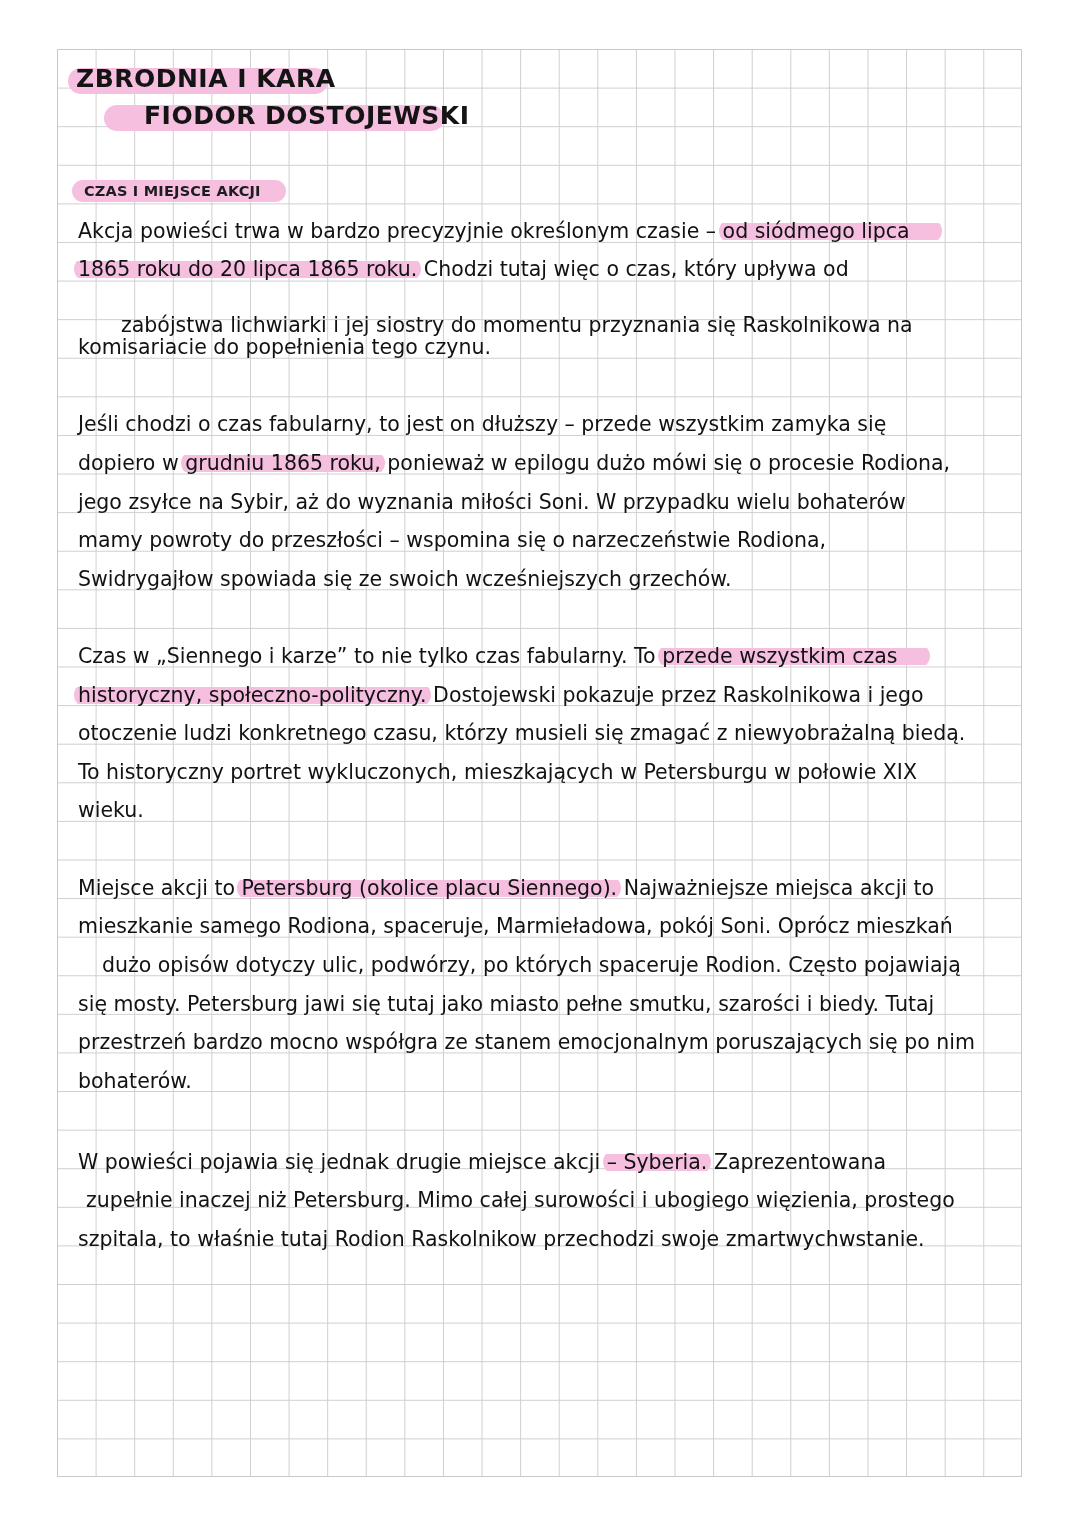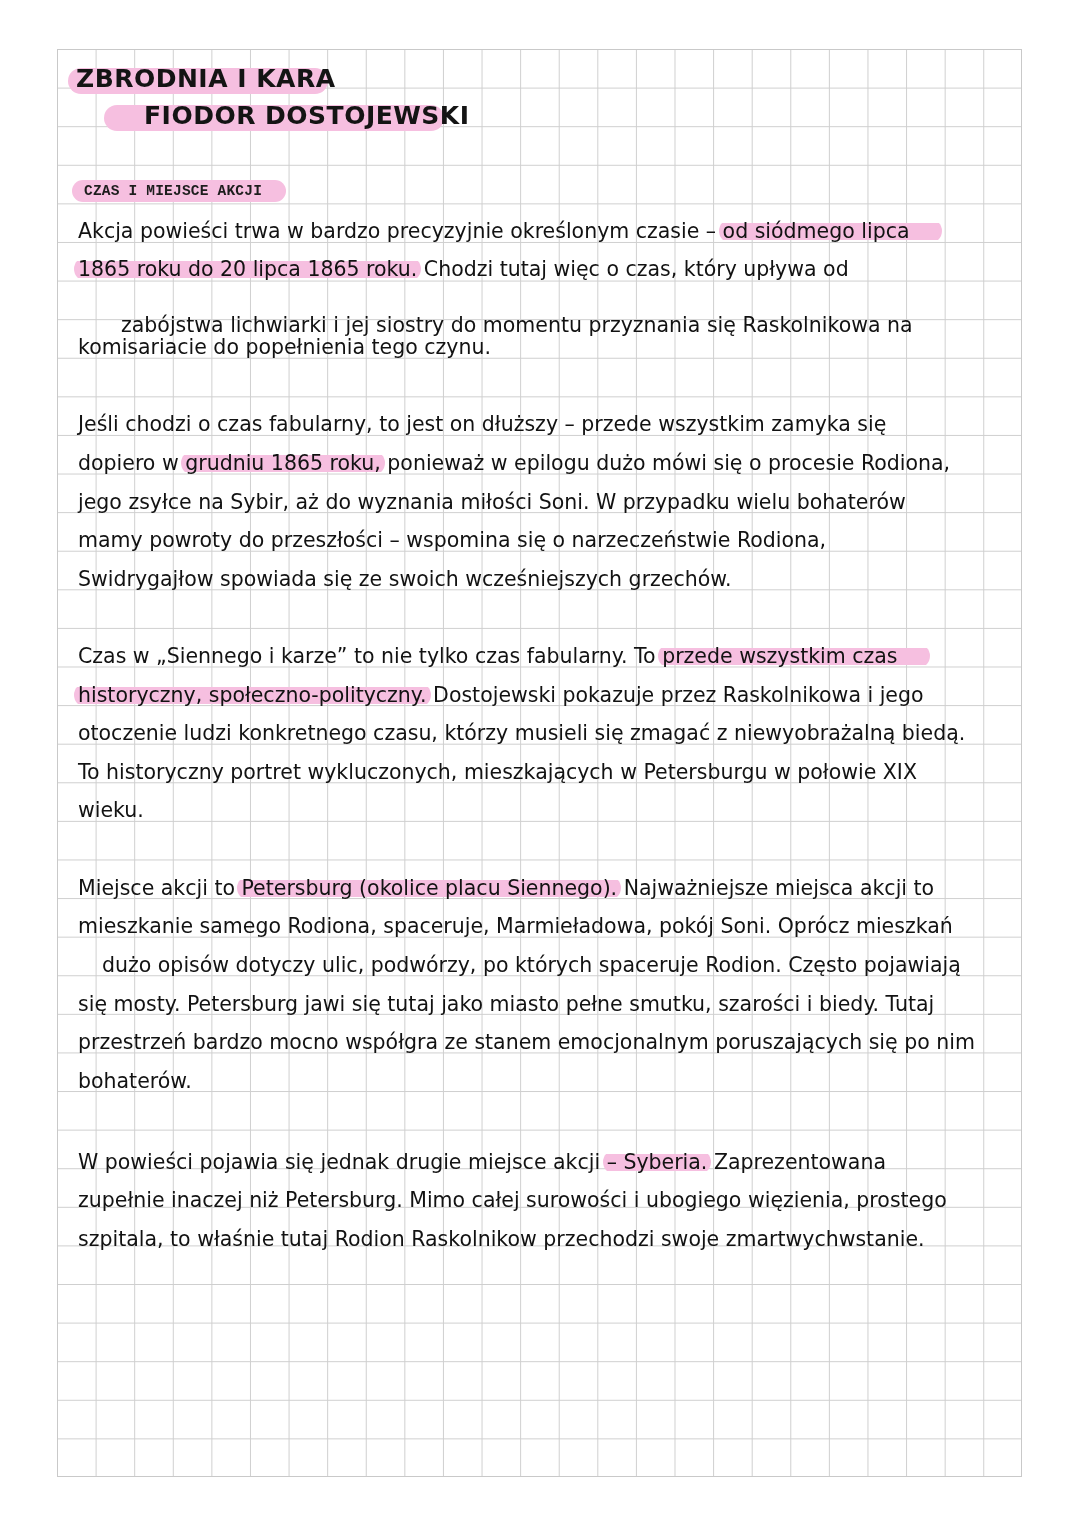--- a/index.html
+++ b/index.html
@@ -11,21 +11,21 @@
     background-image:
       linear-gradient(to right, #cfcfcf 1px, transparent 1px),
       linear-gradient(to bottom, #cfcfcf 1px, transparent 1px);
     background-size:38.6px 38.6px;
     background-position:-1px -1px;
   }
   .content { position:absolute; left:0; top:0; width:1080px; height:1527px; }
   .title { position:absolute; font-family:"DejaVu Sans", sans-serif; font-weight:bold;
            font-size:25px; letter-spacing:0.5px; color:#141414; white-space:nowrap; }
   .hl-pill { position:absolute; background:#f6bfe0; border-radius:14px; }
-  .section { position:absolute; font-weight:bold; font-size:14.5px; color:#1d1d1d; white-space:nowrap; letter-spacing:0.2px;font-family:Liberation Mono, monospace; }
+  .section { position:absolute; font-weight:bold; font-size:14.5px; color:#1d1d1d; white-space:nowrap; letter-spacing:0.2px; }
   .line { position:absolute; left:78px; height:38.6px; line-height:38.6px;
           font-size:20.5px; white-space:nowrap; color:#121212; }
   .hl { background:linear-gradient(to bottom, transparent 18%, #f6bfe0 18%, #f6bfe0 88%, transparent 88%);
         border-radius:12px; padding:0 4px; margin:0 -4px; }
   .hl-ext { padding-right:32px; margin-right:-32px; }
 </style>
 </head>
 <body>
 
 <div class="grid"></div>
@@ -68,17 +68,17 @@
     <div class="line" style="top:869px;"><span>Miejsce akcji to  </span><span class="hl">Petersburg (okolice placu Siennego).</span><span> Najważniejsze miejsca akcji to</span></div>
     <div class="line" style="top:907px;"><span>mieszkanie samego Rodiona, spaceruje, Marmieładowa, pokój Soni. Oprócz mieszkań</span></div>
     <div class="line" style="top:946px;margin-left:24px;"><span>dużo opisów dotyczy ulic, podwórzy, po których spaceruje Rodion. Często pojawiają</span></div>
     <div class="line" style="top:985px;"><span>się mosty. Petersburg jawi się tutaj jako miasto pełne smutku, szarości i biedy. Tutaj</span></div>
     <div class="line" style="top:1023px;"><span>przestrzeń bardzo mocno współgra ze stanem emocjonalnym poruszających się po nim</span></div>
     <div class="line" style="top:1062px;"><span>bohaterów.</span></div>
   </div>
 
   <div>
     <div class="line" style="top:1143px;"><span>W powieści pojawia się jednak drugie miejsce akcji </span><span class="hl">– Syberia.</span><span> Zaprezentowana</span></div>
-    <div class="line" style="top:1181px;"><span>zupełnie inaczej niż Petersburg. Mimo całej surowości i ubogiego więzienia, prostego</span></div>
+    <div class="line" style="top:1181px;margin-left:8px;"><span>zupełnie inaczej niż Petersburg. Mimo całej surowości i ubogiego więzienia, prostego</span></div>
     <div class="line" style="top:1220px;"><span>szpitala, to właśnie tutaj Rodion Raskolnikow przechodzi swoje zmartwychwstanie.</span></div>
   </div>
 
 </div>
 
 </body></html>

